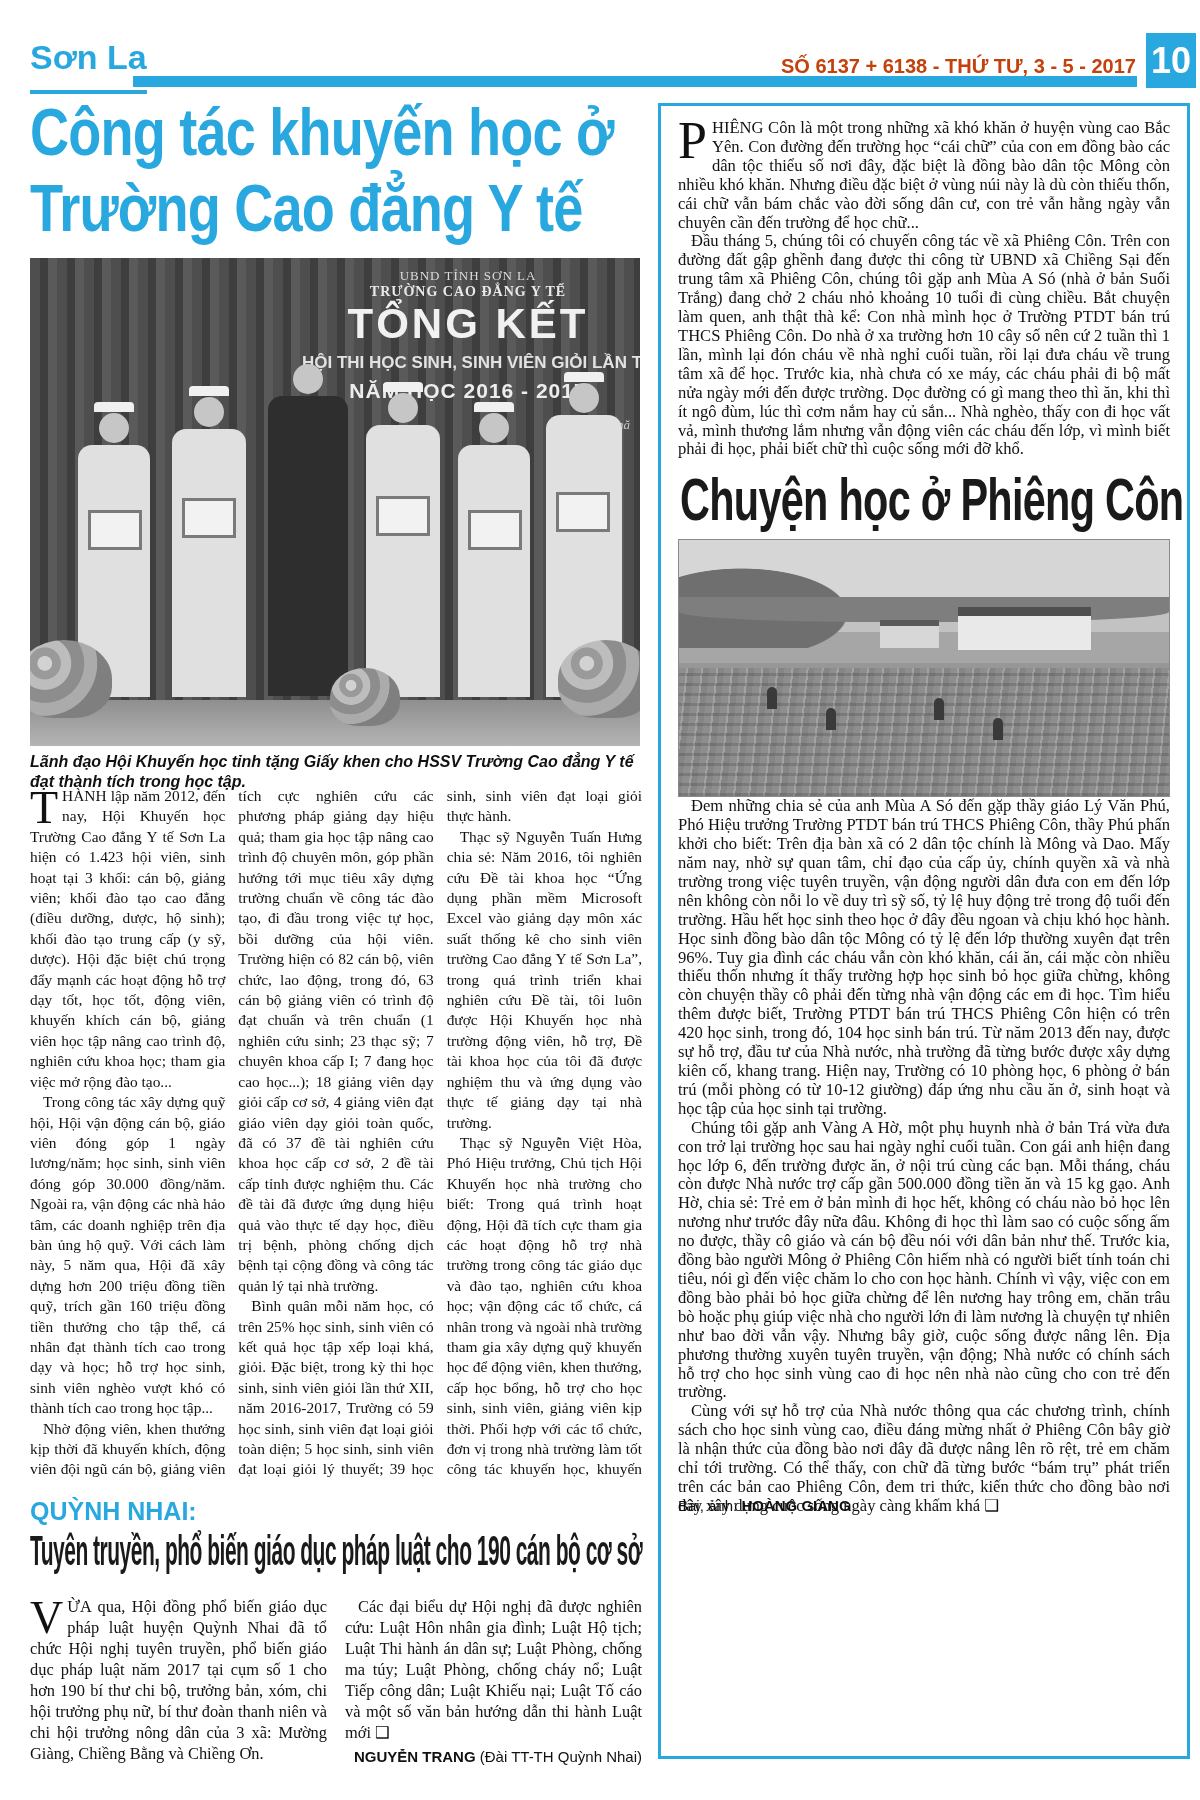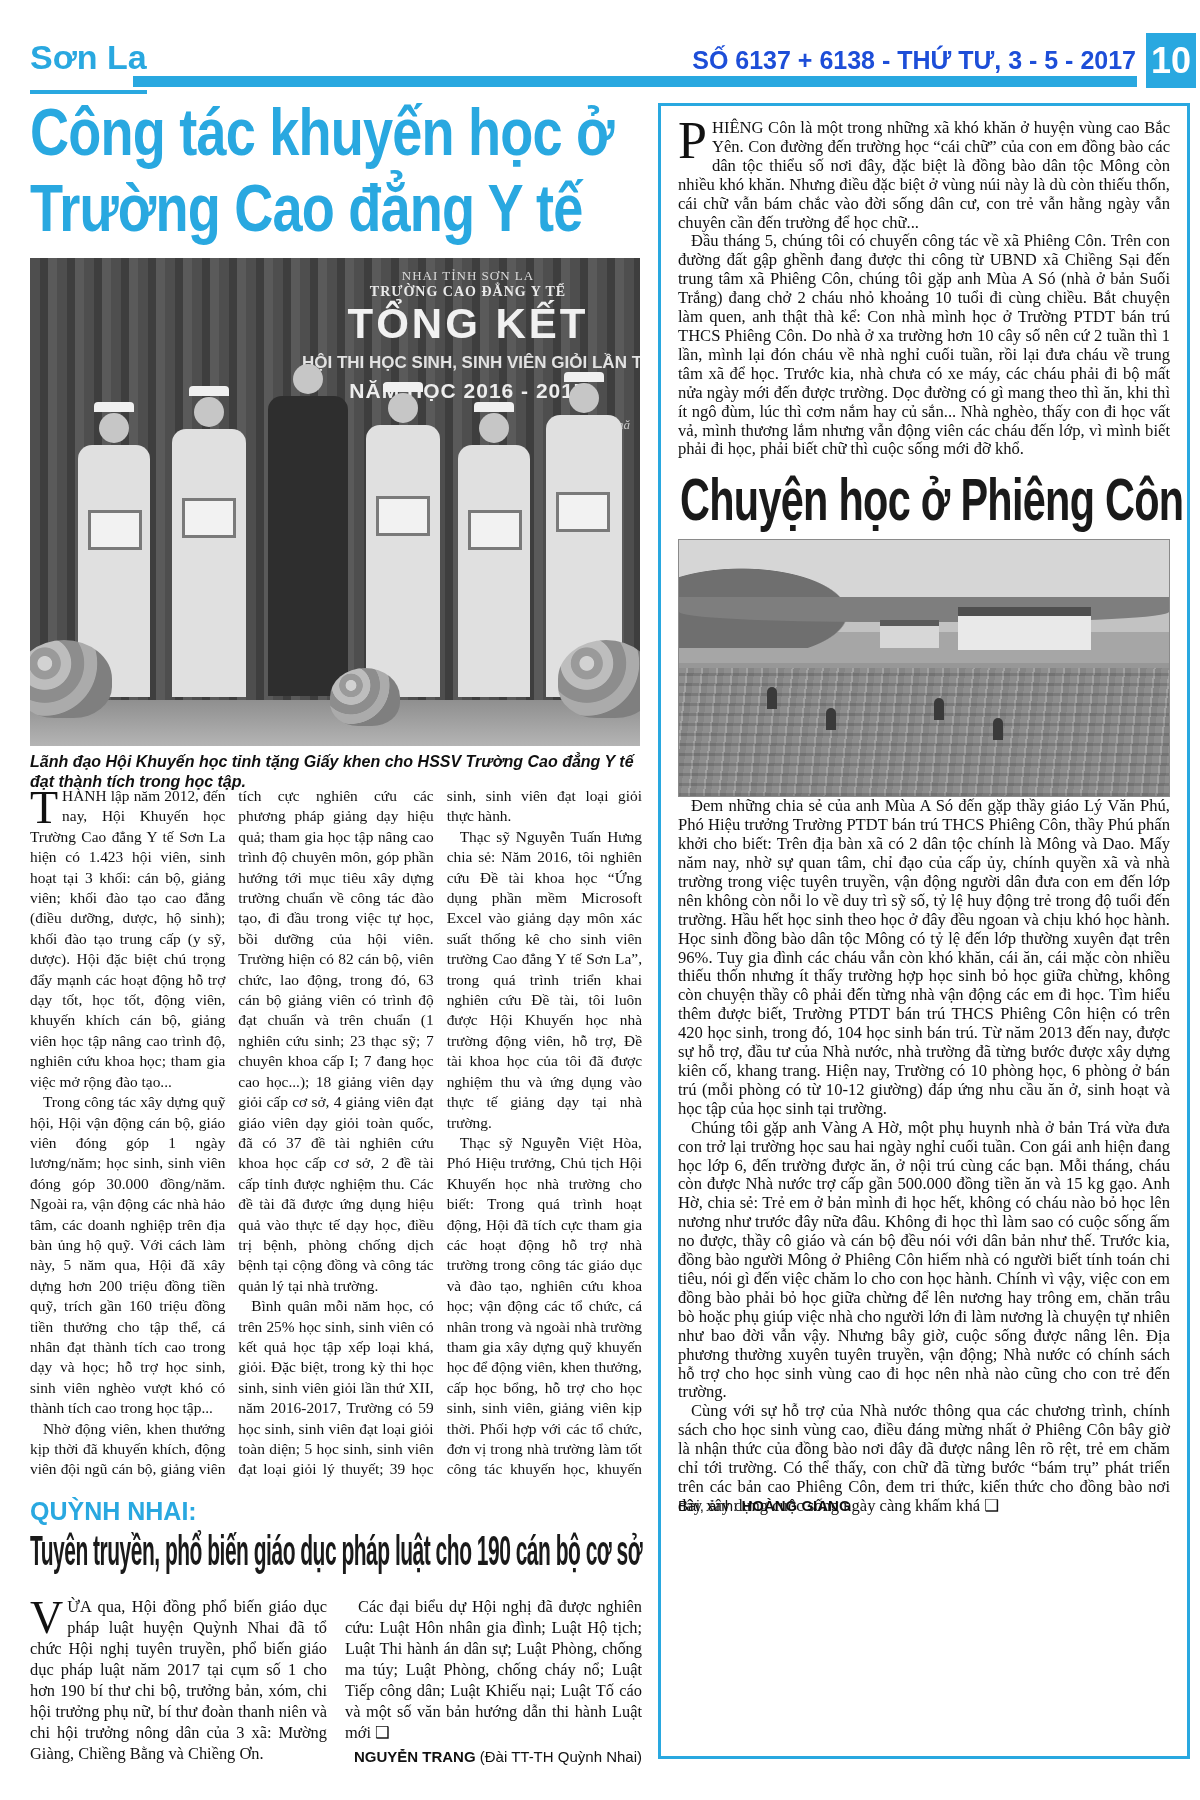--- a/index.html
+++ b/index.html
@@ -3,21 +3,21 @@
 <meta charset="utf-8">
 <style>
   :root { --accent:#29a8e0; }
   * { margin:0; padding:0; box-sizing:border-box; }
   body { background:#888; font-family:"Liberation Serif", serif; }
   .page { position:relative; width:1200px; height:1800px; background:#fff; margin:0 auto; overflow:hidden; color:#111; }
 
   
   .masthead { position:absolute; left:30px; top:40px; font-family:"Liberation Sans",sans-serif; font-weight:bold; font-size:34px; color:var(--accent); border-bottom:4px solid var(--accent); padding-bottom:16px; line-height:1; }
   .head-bar { position:absolute; left:133px; top:76px; width:1004px; height:11px; background:var(--accent); }
-  .issue-line { position:absolute; right:64px; top:46px; font-family:"Liberation Sans",sans-serif; font-weight:bold; font-size:25px; color:#1d4ed8; }
+  .issue-line { position:absolute; right:64px; top:55px; font-family:"Liberation Sans",sans-serif; font-weight:bold; font-size:20px; color:#c2410c; }
   .page-num-box { position:absolute; left:1146px; top:33px; width:50px; height:55px; background:var(--accent); color:#fff; font-family:"Liberation Sans",sans-serif; font-weight:bold; font-size:36px; text-align:center; line-height:55px; }
 
   
   .cond { font-family:"Liberation Sans",sans-serif; font-weight:bold; white-space:nowrap; transform-origin:left top; letter-spacing:-1px; }
 
   
   .a1-head { position:absolute; left:30px; top:94px; color:var(--accent); font-size:66px; line-height:76px; transform:scaleX(0.82); }
   .photo1 { position:absolute; left:30px; top:258px; width:610px; height:488px;
             background:repeating-linear-gradient(90deg,#4e4e4e 0 10px,#3e3e3e 10px 18px,#5a5a5a 18px 27px); overflow:hidden; }
   .photo1 .floor { position:absolute; left:0; bottom:0; width:100%; height:46px; background:linear-gradient(#8f8f8f,#b4b4b4); }
@@ -79,21 +79,21 @@
   <div class="page-num-box">10</div>
 
   <div class="a1-head cond">
     <div>Công tác khuyến học ở</div>
     <div>Trường Cao đẳng Y tế</div>
   </div>
 
   <div class="photo1">
     <div class="floor"></div>
     <div class="banner">
-      <div class="b1">NHAI TỈNH SƠN LA</div>
+      <div class="b1">UBND TỈNH SƠN LA</div>
       <div class="b2">TRƯỜNG CAO ĐẲNG Y TẾ</div>
       <div class="b3">TỔNG KẾT</div>
       <div class="b4">HỘI THI HỌC SINH, SINH VIÊN GIỎI LẦN T</div>
       <div class="b5">NĂM HỌC 2016 - 2017</div>
       <div class="b6">tháng 4 nă</div>
     </div>
     <div class="person light" style="left:48px;  width:72px; height:300px;">
         <div class="cap"></div>
         <div class="head"></div>
         <div class="torso" style="height:252px;"></div>

